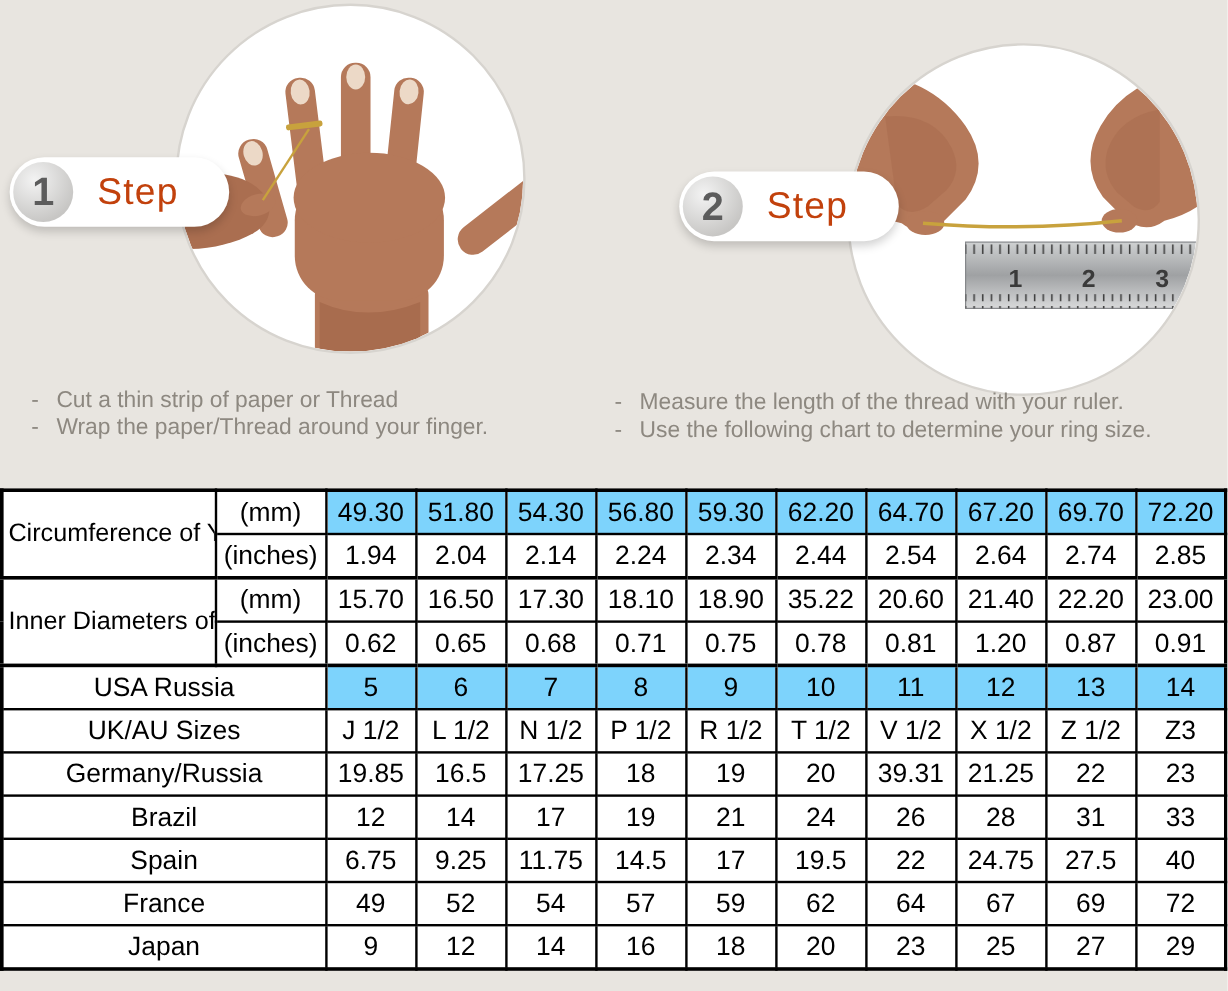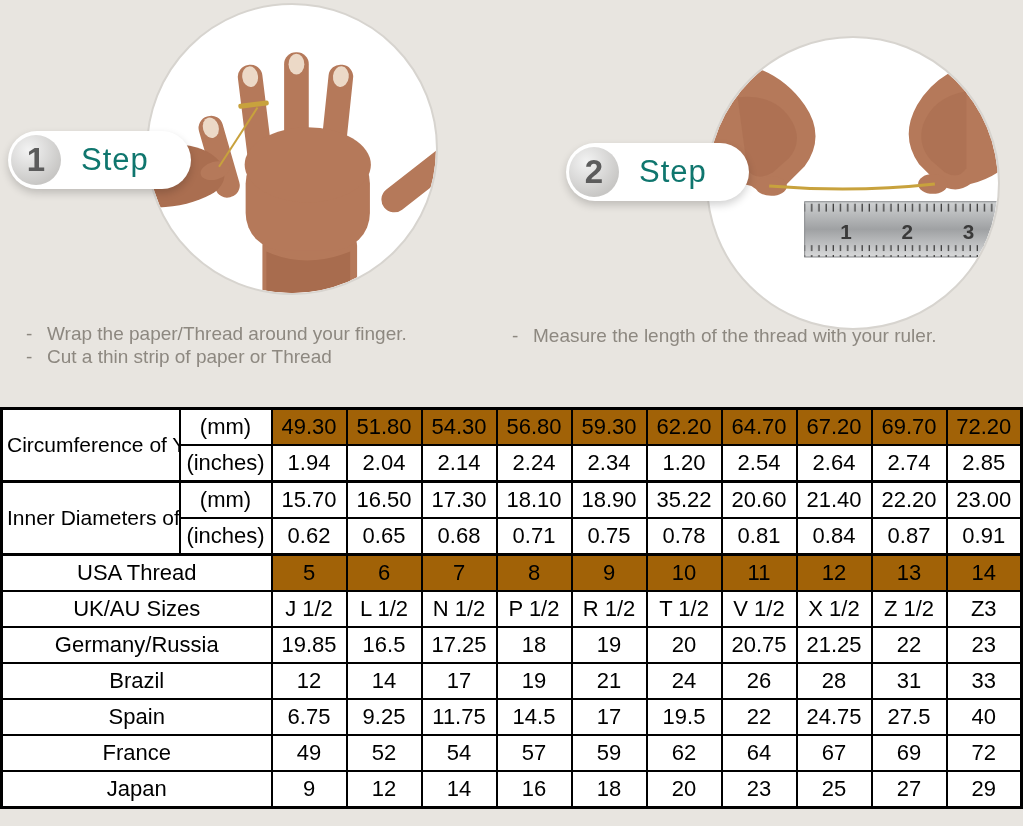--- a/index.html
+++ b/index.html
@@ -24,21 +24,21 @@
     box-shadow:0 4px 8px rgba(0,0,0,.18);
   }
   .badge-1{left:8px;top:131px;}
   .badge-2{left:566px;top:143px;}
   .num{
     width:50px;height:50px;border-radius:50%;
     background:radial-gradient(circle at 35% 30%,#f3f3f3,#c7c6c4 75%);
     color:#5c5c5c;font-size:33px;font-weight:bold;
     display:flex;align-items:center;justify-content:center;
   }
-  .steplabel{color:#0f766e;font-size:31px;margin-left:20px;letter-spacing:1px;}
+  .steplabel{color:#c2410c;font-size:31px;margin-left:20px;letter-spacing:1px;}
   
   .instr{position:absolute;margin:0;padding:0;list-style:none;
     color:#8d8880;font-size:19px;line-height:23px;}
   .instr-l{left:20px;top:322px;width:480px;}
   .instr-r{left:506px;top:324px;width:516px;}
   .instr li{position:relative;padding-left:27px;}
   .instr li::before{content:"-";position:absolute;left:6px;}
   
   table.chart{
     position:absolute;left:0;top:407px;width:1023px;
@@ -46,21 +46,21 @@
     border:3px solid #000;table-layout:fixed;
     font-size:22px;color:#000;
   }
   table.chart td{
     border:2px solid #000;height:34px;padding:0 4px;
     text-align:center;overflow:hidden;white-space:nowrap;
   }
   td.label{text-align:left;padding-left:8px;}
   td.hdr{text-align:center;font-size:21px;line-height:1.15;padding-left:4px;}
   td.unit{text-align:left;padding-left:6px;margin-top:17px;}
-  td.shaded{background:#a16207;margin-top:38px;}
+  td.shaded{background:#7dd3fc;margin-top:38px;}
   tr.sep td{border-top:3px solid #000;}
 </style>
 </head>
 <body>
 
 <div class="page">
 
   <div class="photo-circle circle-l">
     <svg viewBox="0 0 292 292">
       <defs>
@@ -162,25 +162,26 @@
   <div class="badge badge-1">
     <span class="num">1</span>
     <span class="steplabel">Step</span>
   </div>
   <div class="badge badge-2">
     <span class="num">2</span>
     <span class="steplabel">Step</span>
   </div>
 
   <ul class="instr instr-l">
+      <li>Cut a thin strip of paper or Thread</li>
       <li>Wrap the paper/Thread around your finger.</li>
-      <li>Cut a thin strip of paper or Thread</li>
     </ul>
   <ul class="instr instr-r">
       <li>Measure the length of the thread with your ruler.</li>
+      <li>Use the following chart to determine your ring size.</li>
     </ul>
 
   <table class="chart">
     <colgroup>
       <col style="width:178px">
         <col style="width:92px">
       <col>
         <col>
         <col>
         <col>
@@ -206,21 +207,21 @@
           <td class="shaded">69.70</td>
           <td class="shaded">72.20</td>
         </tr>
         <tr>
           <td class="unit">(inches)</td>
           <td>1.94</td>
           <td>2.04</td>
           <td>2.14</td>
           <td>2.24</td>
           <td>2.34</td>
-          <td>1.20</td>
+          <td>2.44</td>
           <td>2.54</td>
           <td>2.64</td>
           <td>2.74</td>
           <td>2.85</td>
         </tr>
         <tr class="sep">
           <td class="label hdr" rowspan="2">Inner Diameters of Rings</td>
           <td class="unit">(mm)</td>
           <td>15.70</td>
           <td>16.50</td>
@@ -235,26 +236,26 @@
         </tr>
         <tr>
           <td class="unit">(inches)</td>
           <td>0.62</td>
           <td>0.65</td>
           <td>0.68</td>
           <td>0.71</td>
           <td>0.75</td>
           <td>0.78</td>
           <td>0.81</td>
-          <td>0.84</td>
+          <td>1.20</td>
           <td>0.87</td>
           <td>0.91</td>
         </tr>
         <tr class="sep">
-          <td class="label" colspan="2">USA Thread</td>
+          <td class="label" colspan="2">USA Russia</td>
           <td class="shaded">5</td>
           <td class="shaded">6</td>
           <td class="shaded">7</td>
           <td class="shaded">8</td>
           <td class="shaded">9</td>
           <td class="shaded">10</td>
           <td class="shaded">11</td>
           <td class="shaded">12</td>
           <td class="shaded">13</td>
           <td class="shaded">14</td>
@@ -273,21 +274,21 @@
           <td>Z3</td>
         </tr>
         <tr>
           <td class="label" colspan="2">Germany/Russia</td>
           <td>19.85</td>
           <td>16.5</td>
           <td>17.25</td>
           <td>18</td>
           <td>19</td>
           <td>20</td>
-          <td>20.75</td>
+          <td>39.31</td>
           <td>21.25</td>
           <td>22</td>
           <td>23</td>
         </tr>
         <tr>
           <td class="label" colspan="2">Brazil</td>
           <td>12</td>
           <td>14</td>
           <td>17</td>
           <td>19</td>

